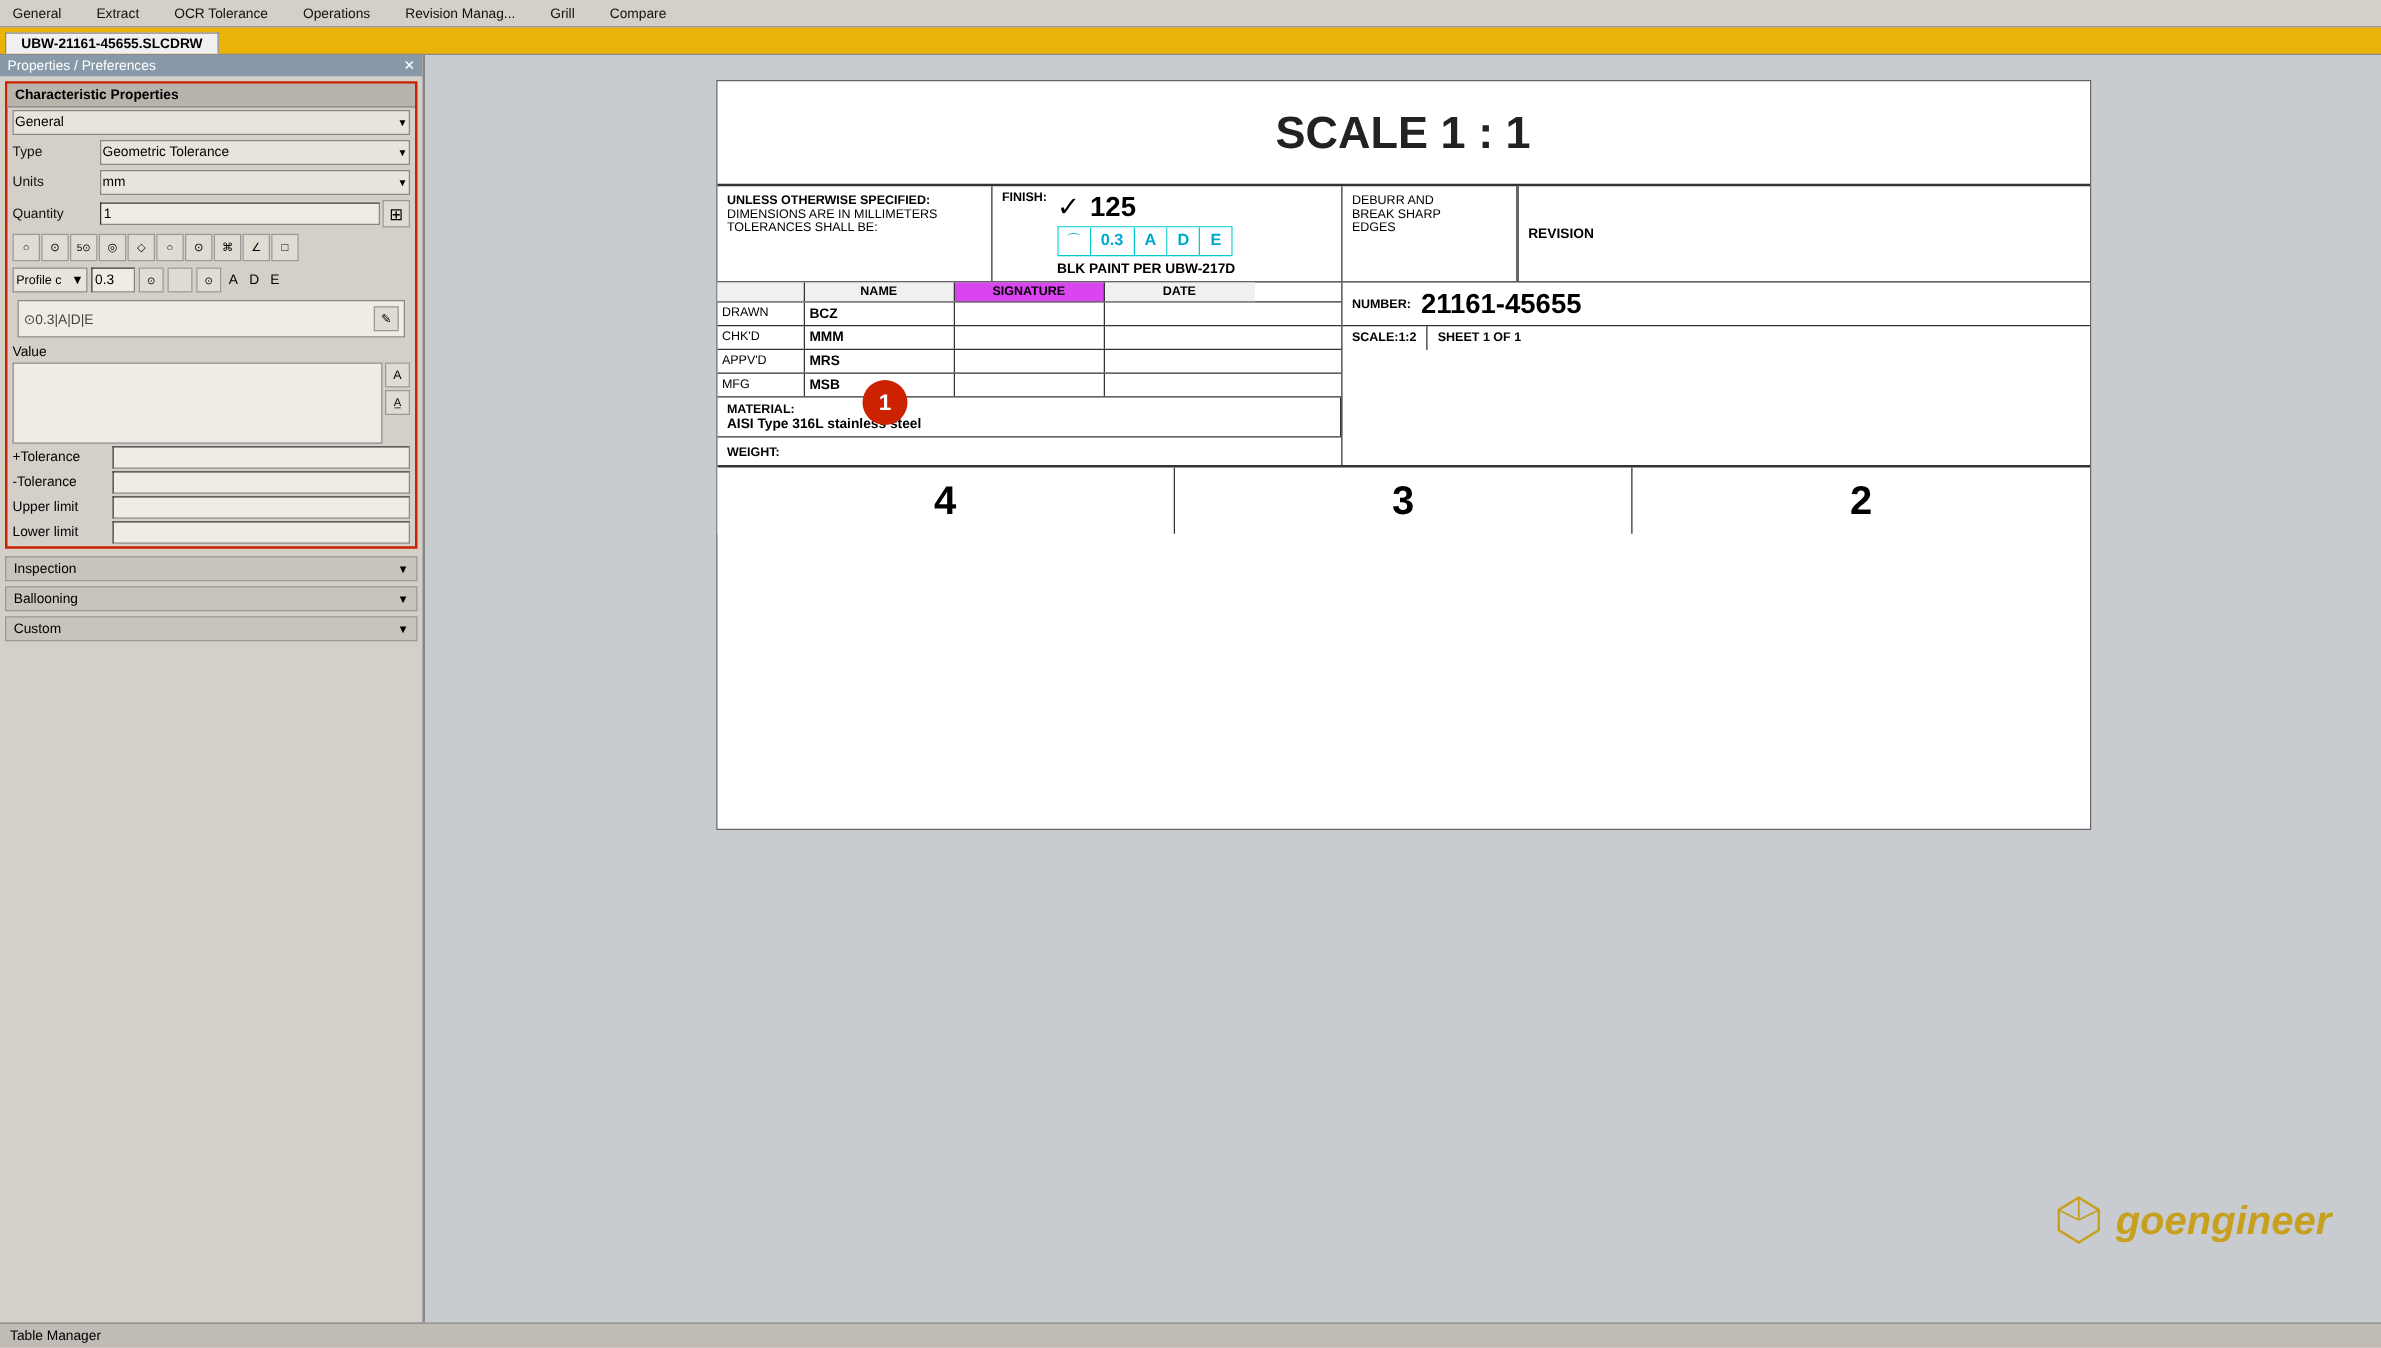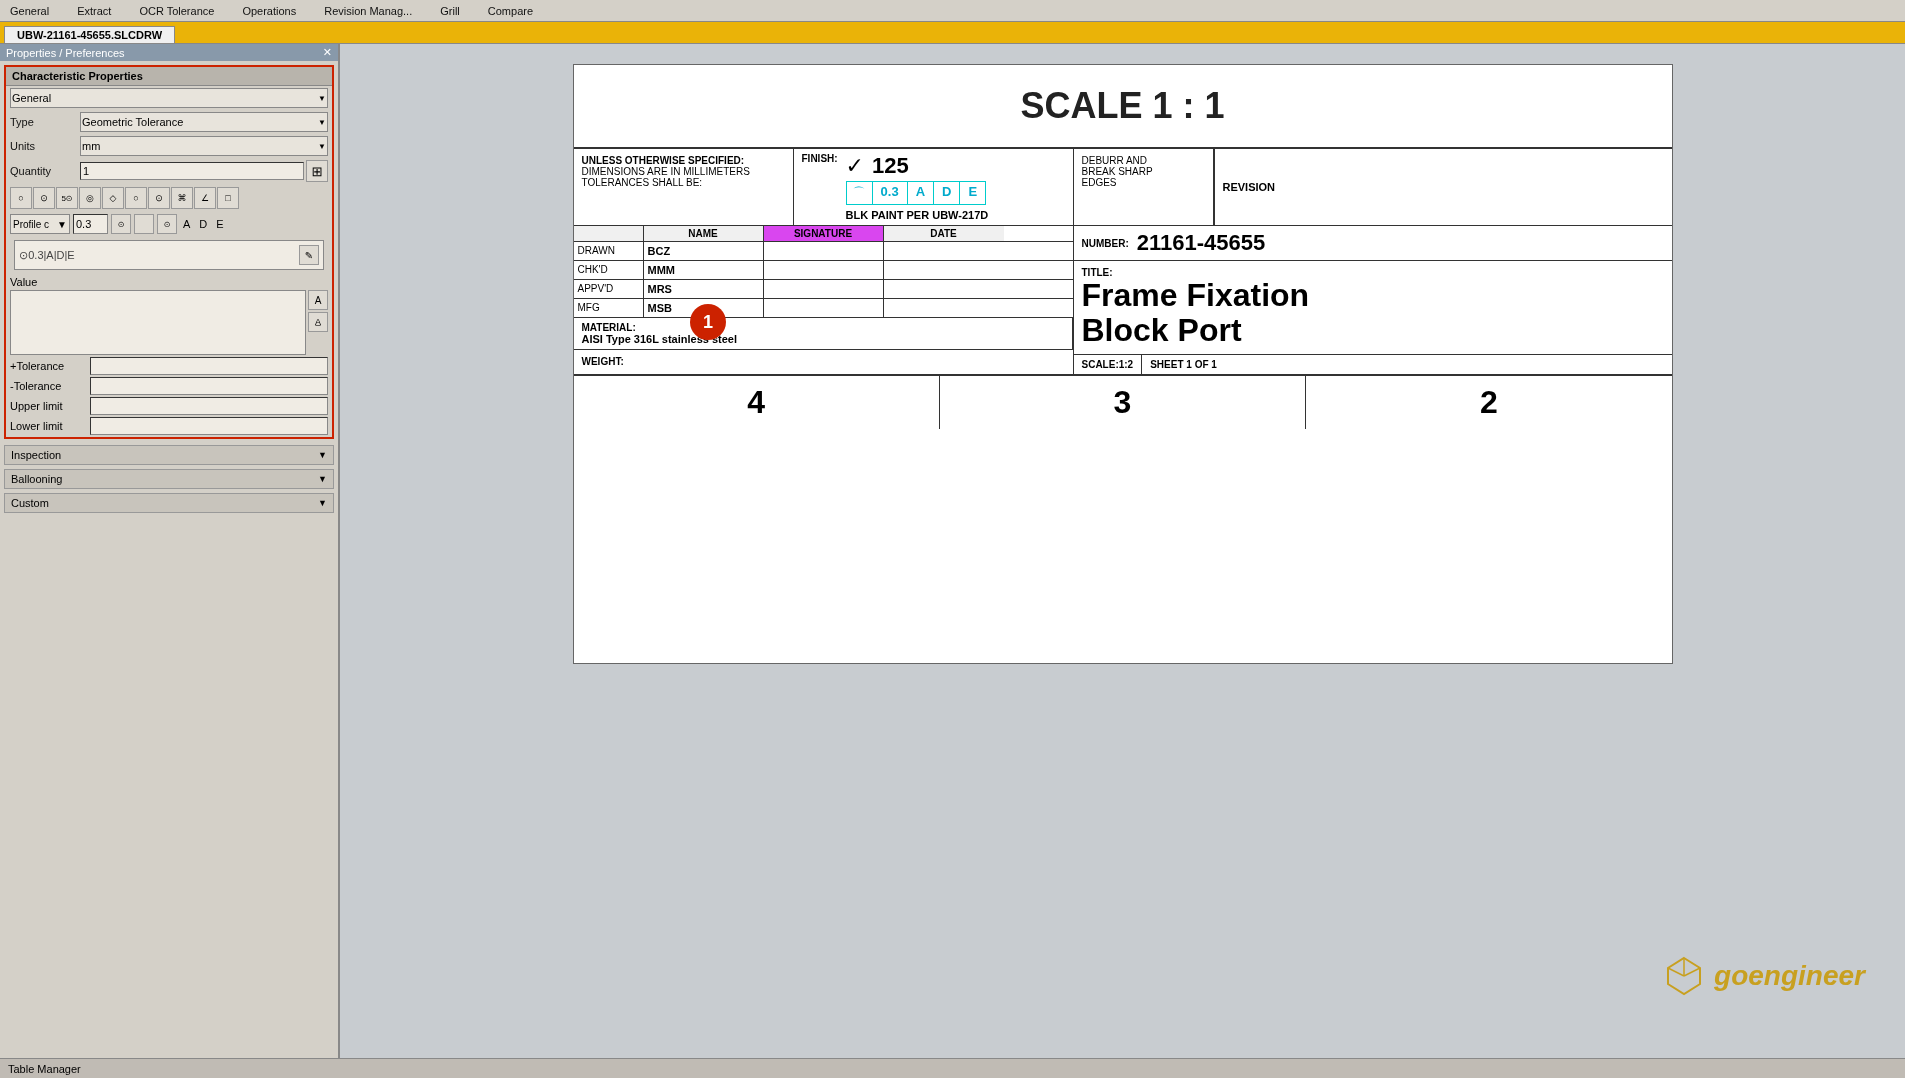--- a/index.html
+++ b/index.html
@@ -317,27 +317,20 @@
               </div>
             </div>
 
             <div style="flex:1;">
 
               <div style="display:flex; align-items:center; padding:4px 8px; border-bottom:1px solid #333;">
                 <span style="font-size:10px; font-weight:bold; margin-right:8px;">NUMBER:</span>
                 <span style="font-size:22px; font-weight:bold;">21161-45655</span>
               </div>
 
-              <div style="padding:6px 8px; border-bottom:1px solid #333;">
-                <div style="font-size:10px; font-weight:bold;">TITLE:</div>
-                <div style="font-size:32px; font-weight:bold; line-height:1.1;">
-                  <span>Frame Fixation</span><br>
-                  <span>Block Port</span>
-                </div>
-              </div>
 
 
               <div style="display:flex;">
                 <div style="padding:4px 8px; border-right:1px solid #333; font-size:10px; font-weight:bold;">SCALE:1:2</div>
                 <div style="padding:4px 8px; font-size:10px; font-weight:bold;">SHEET 1 OF 1</div>
               </div>
             </div>
           </div>
         </div>
 
@@ -348,21 +341,21 @@
         </div>
       </div>
 
       <div class="logo-area">
         <svg class="logo-cube" viewBox="0 0 44 44" fill="none">
           <polygon points="22,4 38,14 38,30 22,40 6,30 6,14" fill="none" stroke="#c8a020" stroke-width="2"></polygon>
           <line x1="22" y1="4" x2="22" y2="22" stroke="#c8a020" stroke-width="1.5"></line>
           <line x1="6" y1="14" x2="22" y2="22" stroke="#c8a020" stroke-width="1.5"></line>
           <line x1="38" y1="14" x2="22" y2="22" stroke="#c8a020" stroke-width="1.5"></line>
         </svg>
-        <div style="font-size:28px; font-weight:bold; color:#c8a020; font-style:italic;text-align:right;">goengineer</div>
+        <div style="font-size:32px; font-weight:bold; color:#c8a020; font-style:italic;text-align:right;">goengineer</div>
       </div>
     </div>
   </div>
 </div>
 
 <div class="status-bar">
   <span>Table Manager</span>
 </div>
 
 </body></html>

